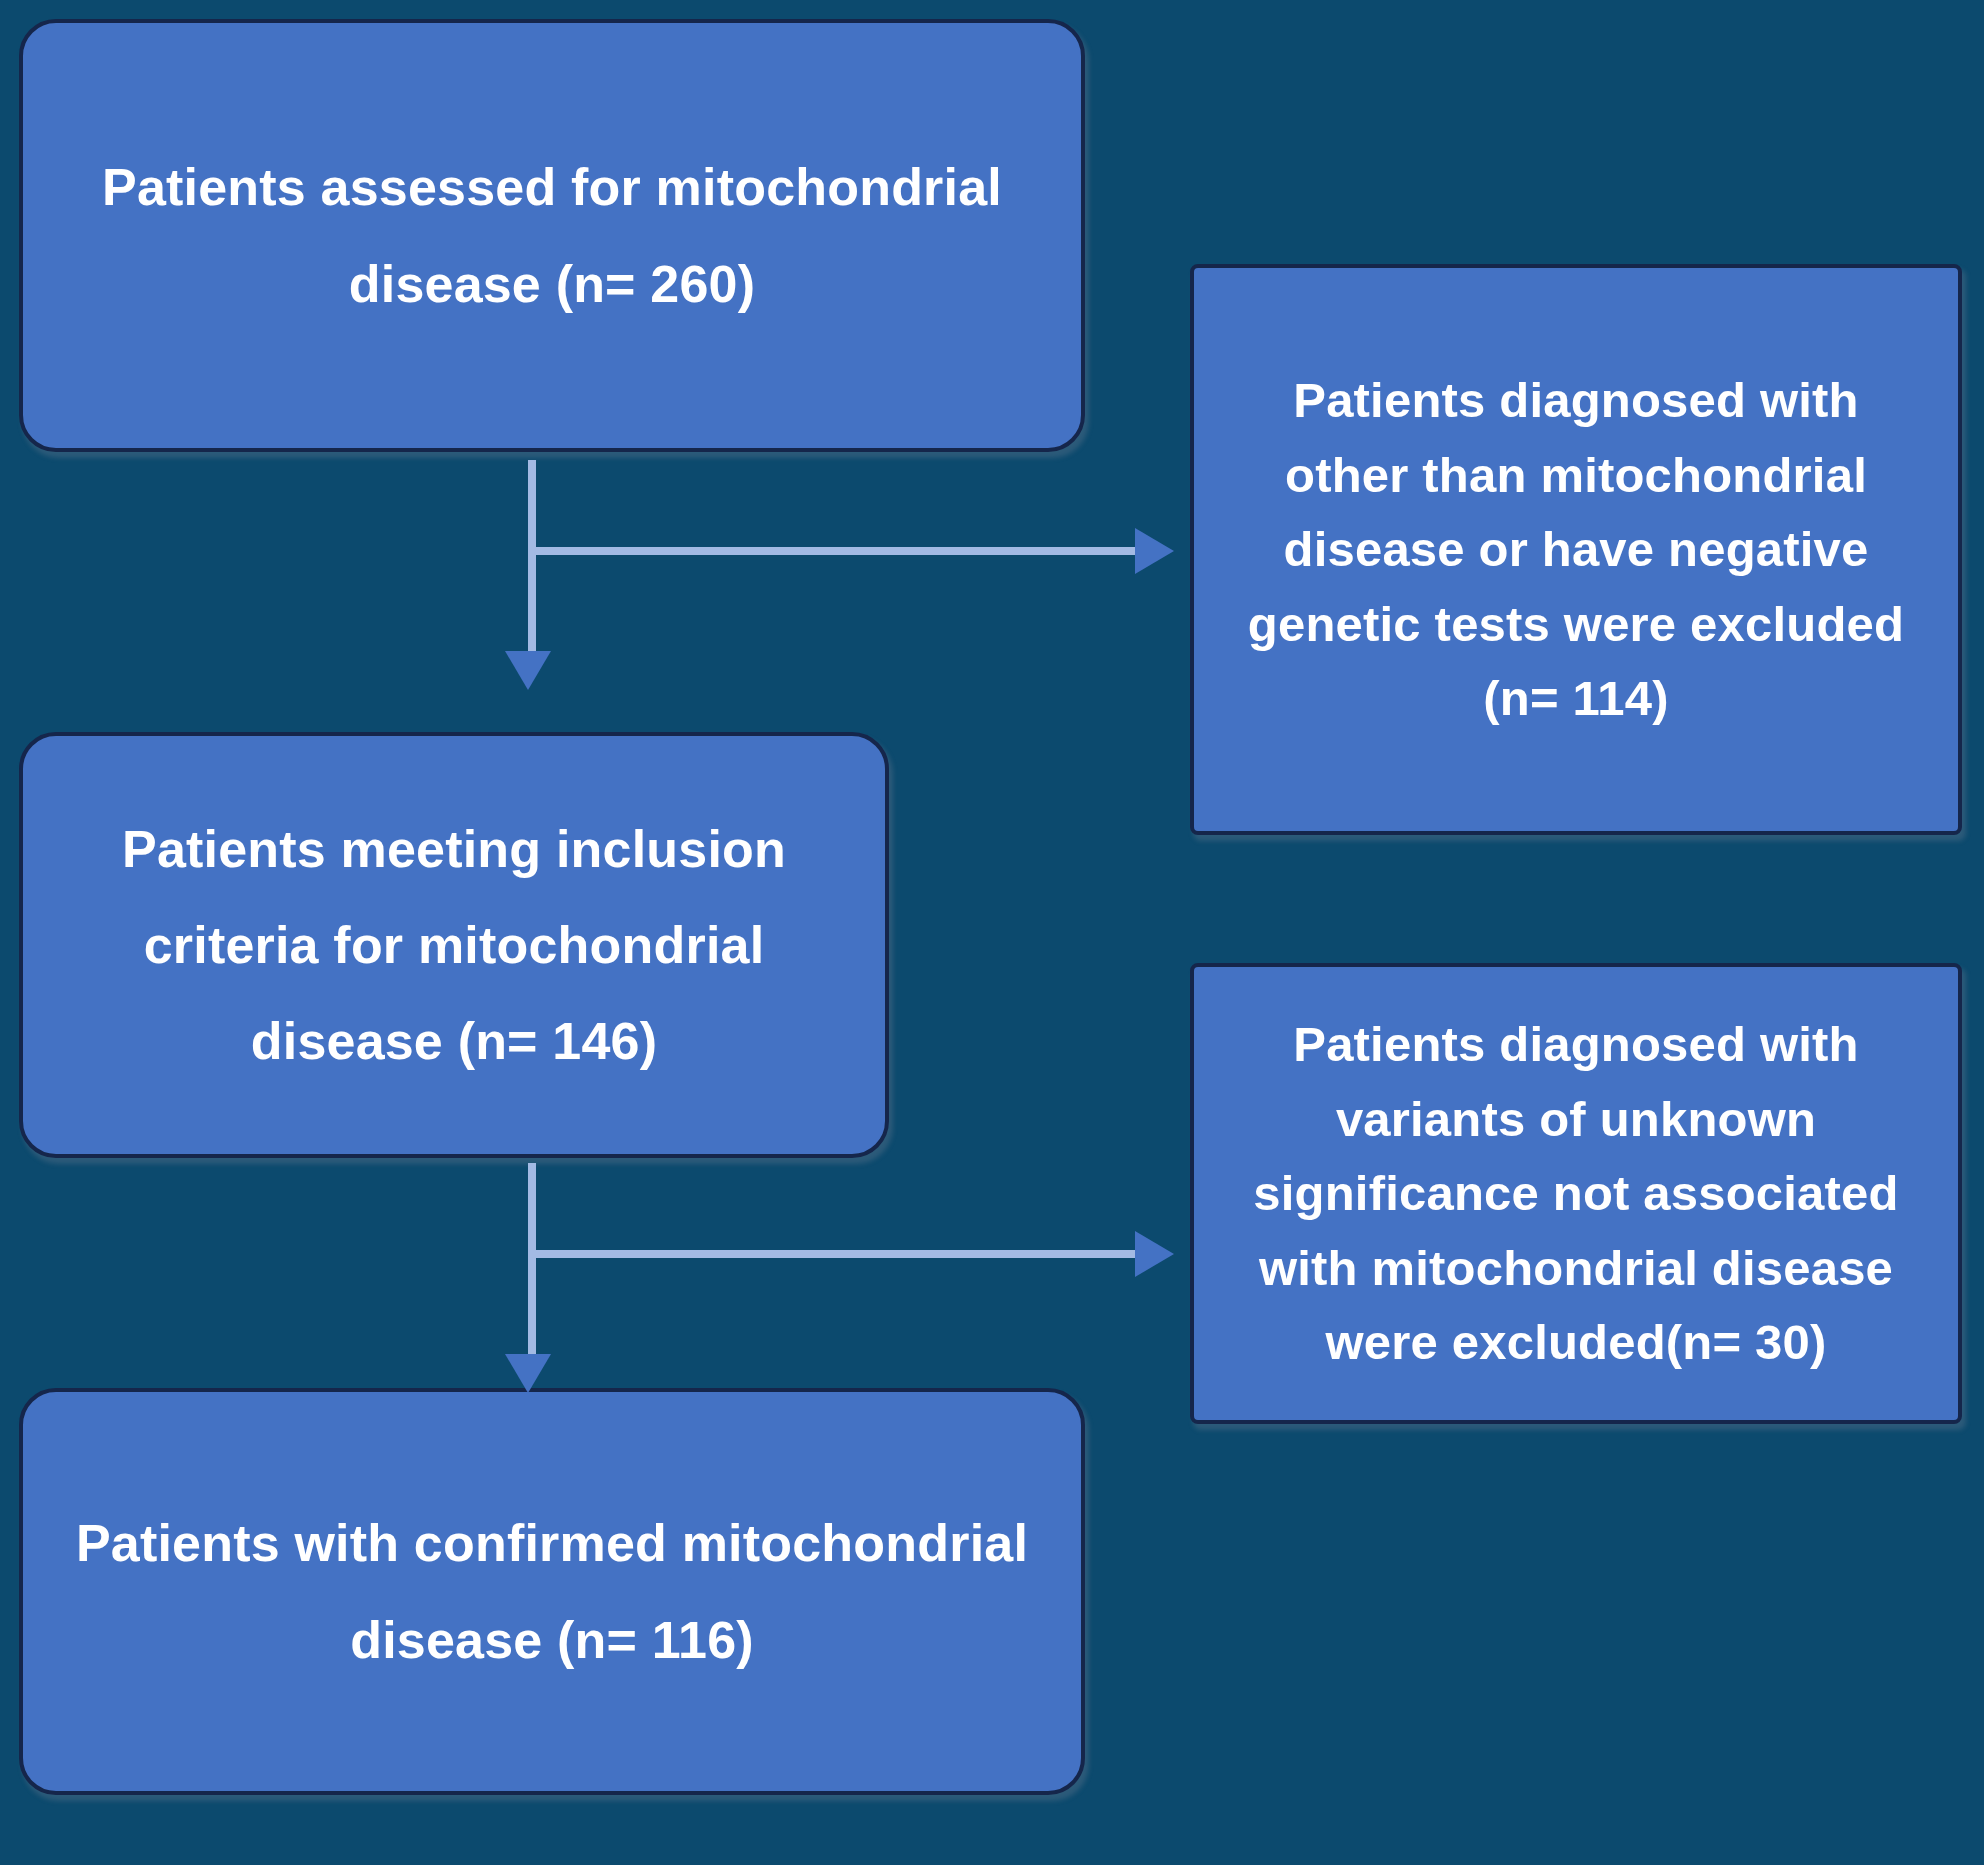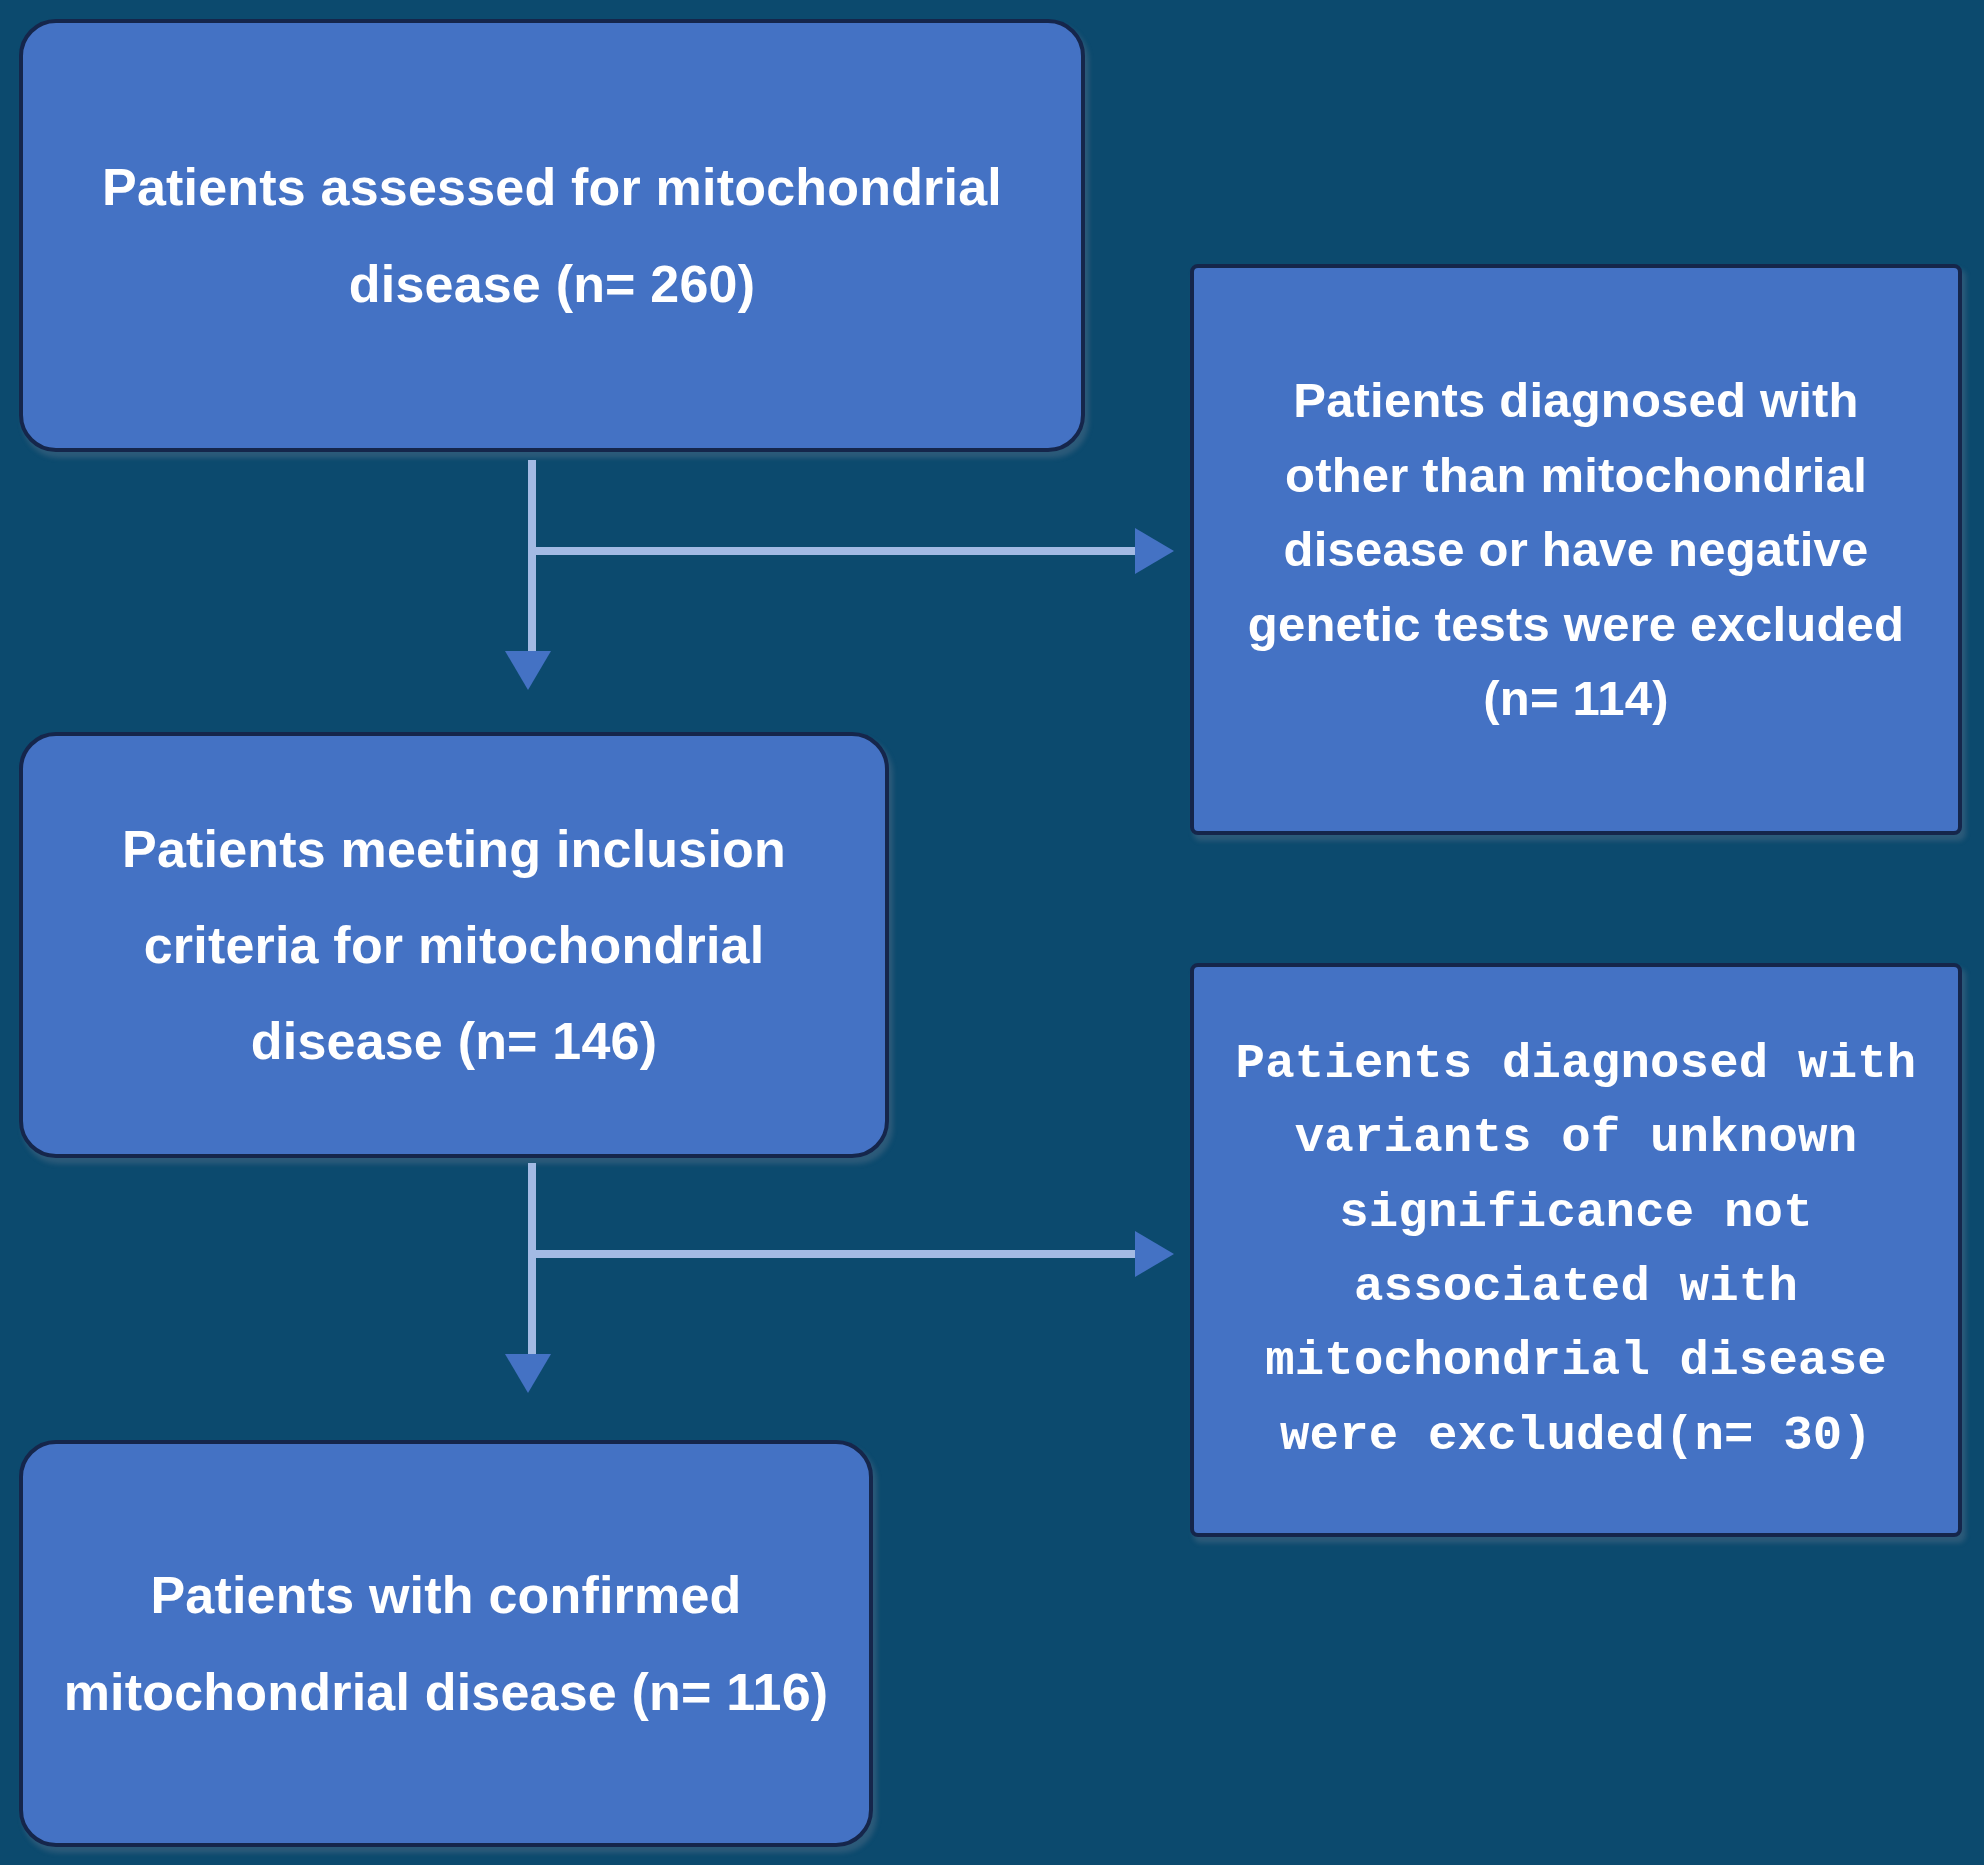--- a/index.html
+++ b/index.html
@@ -49,22 +49,22 @@
   .node.square {
     border-radius: 8px;
     font-size: 49px;
     line-height: 1.52;
   }
 
   
   #node-assessed   { left: 19px;   top: 19px;   width: 1066px; height: 433px; }
   #node-excluded-1 { left: 1190px; top: 264px;  width: 772px;  height: 571px; }
   #node-inclusion  { left: 19px;   top: 732px;  width: 870px; height: 426px; }
-  #node-excluded-2 { left: 1190px; top: 963px; width: 772px;  height: 574px; font-family: Liberation Mono, monospace; }
-  #node-confirmed  { left: 19px;   top: 1440px; width: 854px; height: 407px; }
+  #node-excluded-2 { left: 1190px; top: 963px; width: 772px;  height: 461px; }
+  #node-confirmed  { left: 19px;   top: 1388px; width: 1066px; height: 407px; }
 
   
   .conn { position: absolute; }
 
   .v-line {
     position: absolute;
     width: 7.9px;
     background: #A3BAE4;
   }
   .h-line {

